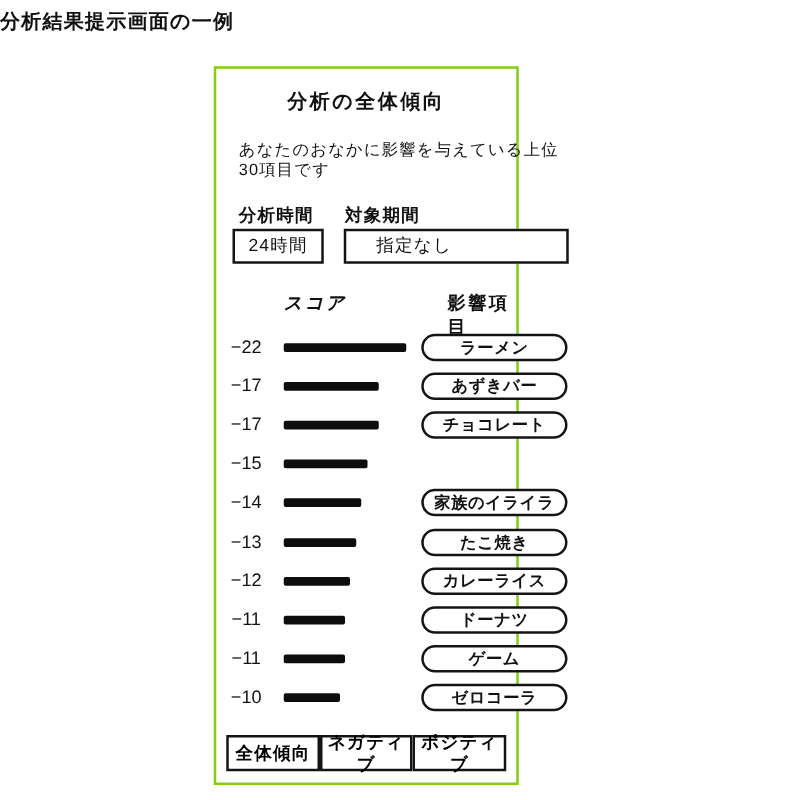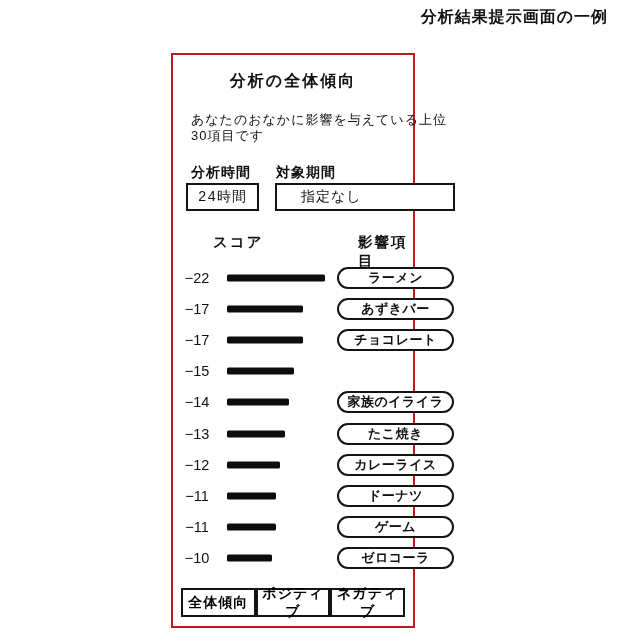--- a/index.html
+++ b/index.html
@@ -2,47 +2,47 @@
 <html><head>
 <meta charset="utf-8">
 <style>
   html,body{margin:0;padding:0;}
   body{
     width:640px;height:640px;position:relative;background:#ffffff;
     font-family:"Liberation Sans","DejaVu Sans",sans-serif;color:#111;
     overflow:hidden;
   }
   .page-title{
-    position:absolute;top:7px;left:0;width:608px;text-align:right;
+    position:absolute;top:7px;left:0;width:608px;text-align:left;
     font-size:16px;font-weight:700;letter-spacing:1px;
   }
   .panel{
     position:absolute;left:171px;top:53px;width:244px;height:575px;
-    border:2px solid #b91c1c;background:#fff;box-sizing:border-box;
+    border:2px solid #84cc16;background:#fff;box-sizing:border-box;
   }
   .panel-heading{
     position:absolute;top:16px;left:0;width:100%;text-align:center;
     font-size:16px;font-weight:700;letter-spacing:2px;
   }
   .description{
     position:absolute;left:18px;top:57px;width:266px;
     font-size:13px;line-height:16px;white-space:pre-line;letter-spacing:1px;
   }
   .field-label{position:absolute;top:109px;font-size:14px;font-weight:700;letter-spacing:1px;}
   .field-label.time{left:18px;}
   .field-label.period{left:103px;}
   .value-box{
     position:absolute;top:128px;height:28px;border:2px solid #141414;
     box-sizing:border-box;font-size:14px;display:flex;align-items:center;
-    background:#fff;letter-spacing:1px;font-family:Liberation Mono, monospace;
+    background:#fff;letter-spacing:1px;
   }
   .value-box.time{left:13px;width:73px;justify-content:center;}
   .value-box.period{left:102px;width:180px;justify-content:flex-start;padding-left:24px;}
   .col-header{position:absolute;top:178px;font-size:14.5px;font-weight:700;letter-spacing:2px;}
-  .col-header.score{left:40px;}
+  .col-header.score{left:54px;font-style:italic;}
   .col-header.item{left:185px;}
   .rows{position:absolute;left:0;top:207px;width:100%;}
   .row{position:relative;height:31.2px;}
   .score-value{
     position:absolute;left:4px;width:40px;top:50%;transform:translateY(-50%);
     text-align:center;font-size:14.5px;font-weight:400;
   }
   .score-bar{
     position:absolute;left:54px;top:50%;transform:translateY(-50%);
     height:7px;background:#0d0d0d;border-radius:1.5px;
@@ -140,16 +140,16 @@
 
   <div class="row">
     <span class="score-value">−10</span>
     <span class="score-bar" style="width: 45px;"></span>
     <span class="item-pill">ゼロコーラ</span>
   </div>
 </div>
 
   <div class="button-row">
     <button class="nav-button">全体傾向</button>
+    <button class="nav-button">ネガティブ</button>
     <button class="nav-button">ポジティブ</button>
-    <button class="nav-button">ネガティブ</button>
   </div>
 </div>
 
 </body></html>

